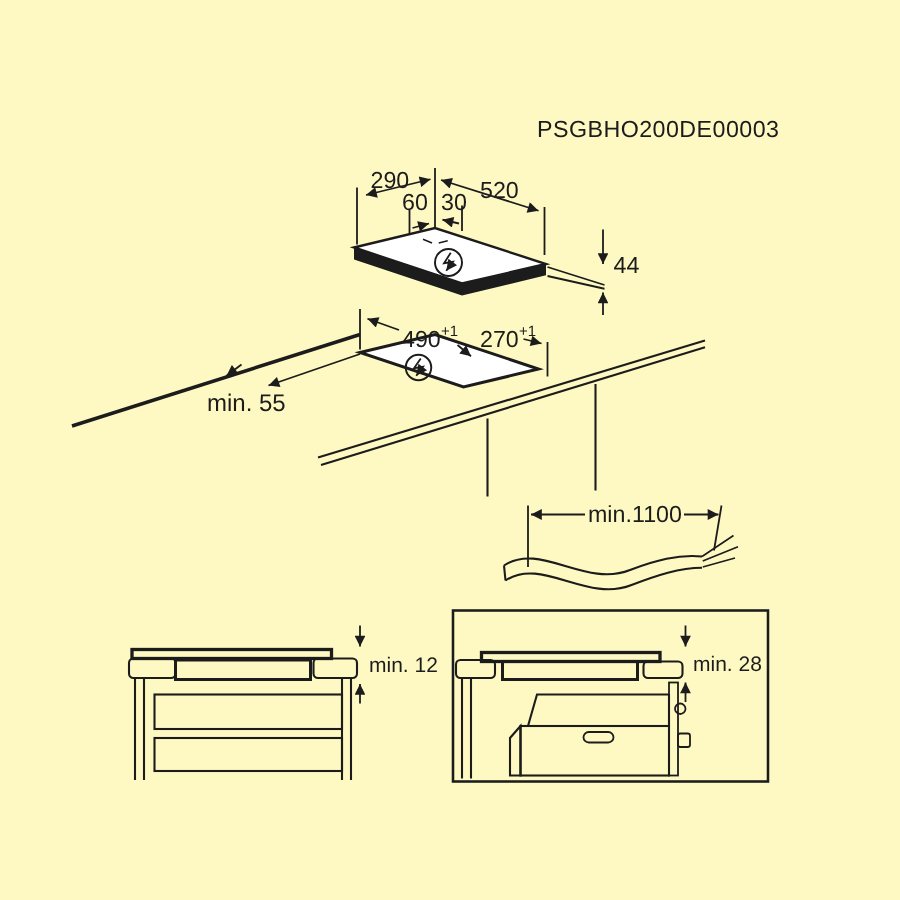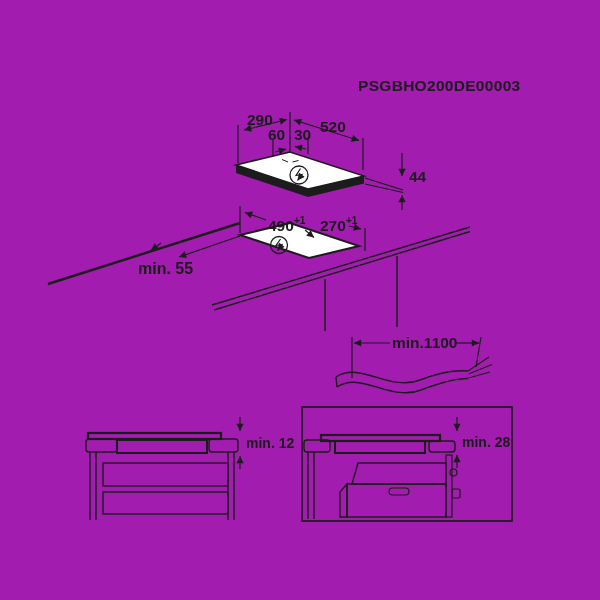--- a/index.html
+++ b/index.html
@@ -1,22 +1,21 @@
 <!DOCTYPE html>
 <html><head>
 <meta charset="utf-8">
 <style>
   html,body{margin:0;padding:0;background:#ffffff;}
   .canvas{
     position:relative;
     width:600px;height:600px;
-    background:#a21caf;
+    background:#fef9c3;
     font-family:"Liberation Sans", sans-serif;
     overflow:hidden;
-    font-weight:bold;
   }
   svg text{
     fill:#1c1c1c;
     font-family:"Liberation Sans", sans-serif;
   }
   .dim{font-size:15.5px;}
   .dim-big{font-size:16px;}
   .sup{font-size:10px;}
   .min-label{font-size:14px;}
   .title{font-size:15.5px;letter-spacing:0.3px;}

